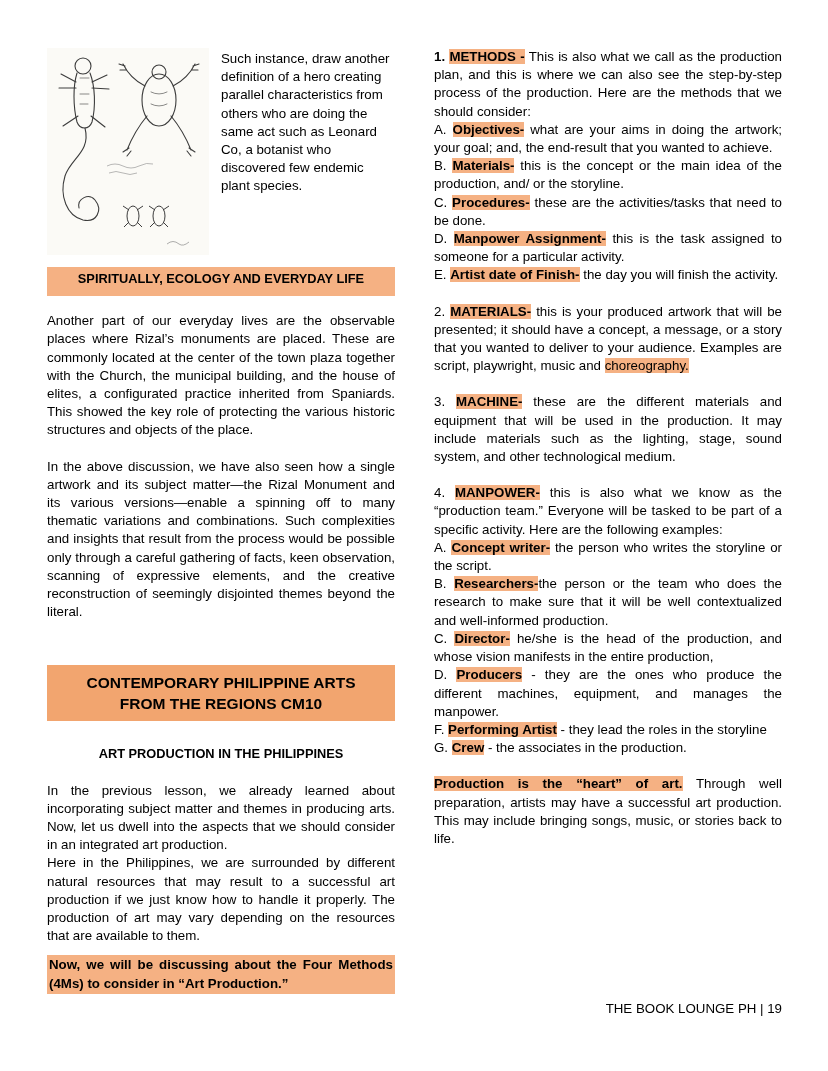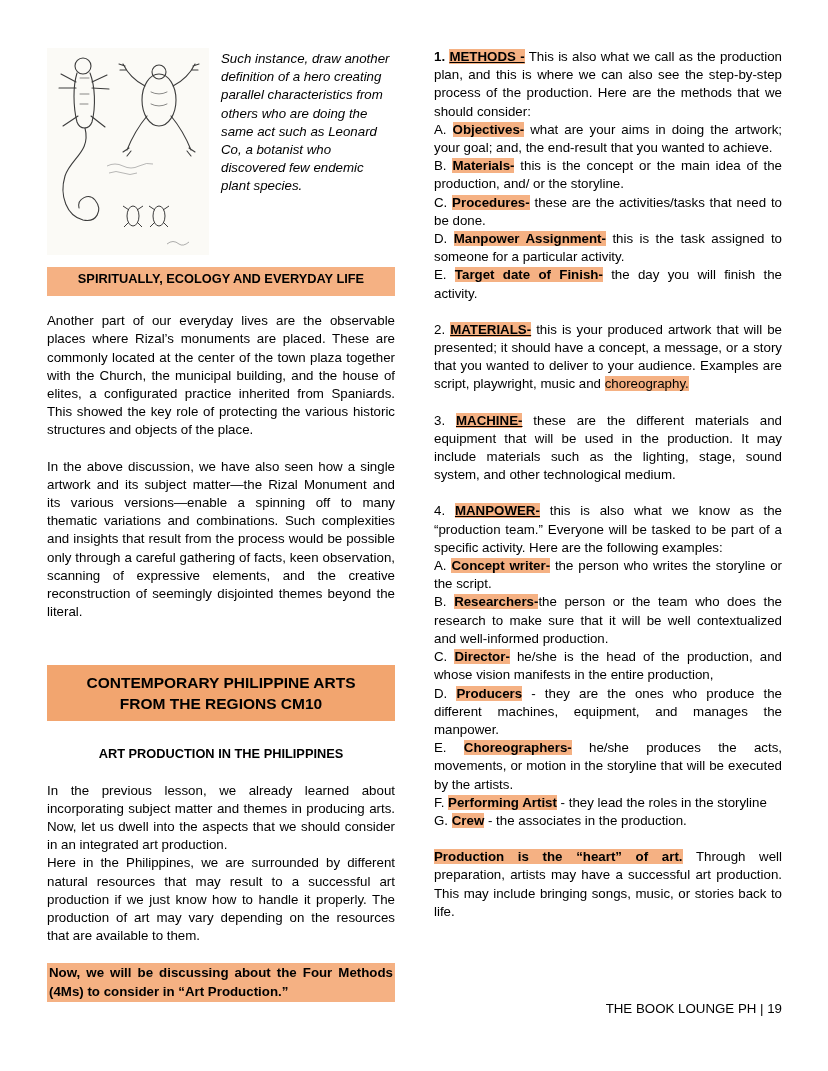--- a/index.html
+++ b/index.html
@@ -11,28 +11,28 @@
     color:#000;
     font-size:13.3px;
     line-height:18.2px;
     overflow:hidden;
   }
   .col{position:absolute;top:48px;width:348px;}
   .col-left{left:47px;}
   .col-right{left:434px;}
   .para{margin:0;text-align:justify;}
   .b{font-weight:bold;}
-  .u{text-decoration:underline;}
+  .u{}
   .hl{background:var(--hl,#F5B183);}
   .spaced{margin-top:18px;}
 
   
   .figure-row{display:flex;gap:12px;margin-bottom:12px;}
   .figure{width:162px;height:207px;flex:0 0 auto;background:#fbfaf6;}
-  .side-text{margin:0;width:174px;text-align:left;padding-top:2px;font-style:italic;}
+  .side-text{margin:0;width:174px;text-align:left;padding-top:2px;}
 
   .section-heading{
     background:var(--hl,#F5B183);
     font-weight:bold;
     text-align:center;
     font-size:12.8px;
     padding:3px 0 8px 0;
     margin-bottom:16px;
   }
   .gap{margin-bottom:18px;}
@@ -46,21 +46,21 @@
     margin-bottom:24px;
     margin-top:44px;
   }
   .subheading{
     font-weight:bold;
     font-size:12.8px;
     margin:0 0 18px 0;
     text-align:center;
   }
   .note-highlight{
-    margin-top:18px;
+    margin-top:10px;
     font-weight:bold;
     background:var(--hl,#F5B183);
     padding:1px 2px;
   }
   .footer{
     position:absolute;
     right:46px;
     top:984px;
     font-size:13.3px;
     margin-top:16px;
@@ -131,29 +131,28 @@
 
     <p class="para note-highlight">Now, we will be discussing about the Four Methods (4Ms) to consider in “Art Production.”</p>
   </div>
 
   <div class="col col-right" id="right-col">
       <p class="para"><span class="b">1. </span><span class="b hl u">METHODS -</span><span> This is also what we call as the production plan, and this is where we can also see the step-by-step process of the production. Here are the methods that we should consider:</span></p>
       <p class="para"><span>A. </span><span class="b hl">Objectives-</span><span> what are your aims in doing the artwork; your goal; and, the end-result that you wanted to achieve.</span></p>
       <p class="para"><span>B. </span><span class="b hl">Materials-</span><span> this is the concept or the main idea of the production, and/ or the storyline.</span></p>
       <p class="para"><span>C. </span><span class="b hl">Procedures-</span><span> these are the activities/tasks that need to be done.</span></p>
       <p class="para"><span>D. </span><span class="b hl">Manpower Assignment-</span><span> this is the task assigned to someone for a particular activity.</span></p>
-      <p class="para"><span>E. </span><span class="b hl">Target date of Finish-</span><span> the day you will finish the activity.</span></p>
+      <p class="para"><span>E. </span><span class="b hl">Artist date of Finish-</span><span> the day you will finish the activity.</span></p>
       <p class="para spaced"><span>2. </span><span class="b hl u">MATERIALS-</span><span> this is your produced artwork that will be presented; it should have a concept, a message, or a story that you wanted to deliver to your audience. Examples are script, playwright, music and </span><span class="hl">choreography.</span></p>
       <p class="para spaced"><span>3. </span><span class="b hl u">MACHINE-</span><span> these are the different materials and equipment that will be used in the production. It may include materials such as the lighting, stage, sound system, and other technological medium.</span></p>
       <p class="para spaced"><span>4. </span><span class="b hl u">MANPOWER-</span><span> this is also what we know as the “production team.” Everyone will be tasked to be part of a specific activity. Here are the following examples:</span></p>
       <p class="para"><span>A. </span><span class="b hl">Concept writer-</span><span> the person who writes the storyline or the script.</span></p>
       <p class="para"><span>B. </span><span class="b hl">Researchers-</span><span>the person or the team who does the research to make sure that it will be well contextualized and well-informed production.</span></p>
       <p class="para"><span>C. </span><span class="b hl">Director-</span><span> he/she is the head of the production, and whose vision manifests in the entire production,</span></p>
       <p class="para"><span>D. </span><span class="b hl">Producers</span><span> - they are the ones who produce the different machines, equipment, and manages the manpower.</span></p>
-      <p class="para"><span>E. </span><span class="b hl">Choreographers-</span><span> he/she produces the acts, movements, or motion in the storyline that will be executed by the artists.</span></p>
       <p class="para"><span>F. </span><span class="b hl">Performing Artist</span><span> - they lead the roles in the storyline</span></p>
       <p class="para"><span>G. </span><span class="b hl">Crew</span><span> - the associates in the production.</span></p>
       <p class="para spaced"><span class="b hl">Production is the “heart” of art.</span><span> Through well preparation, artists may have a successful art production. This may include bringing songs, music, or stories back to life.</span></p>
     </div>
 
   <div class="footer">THE BOOK LOUNGE PH | 19</div>
 
 </div>
 
 </body></html>

